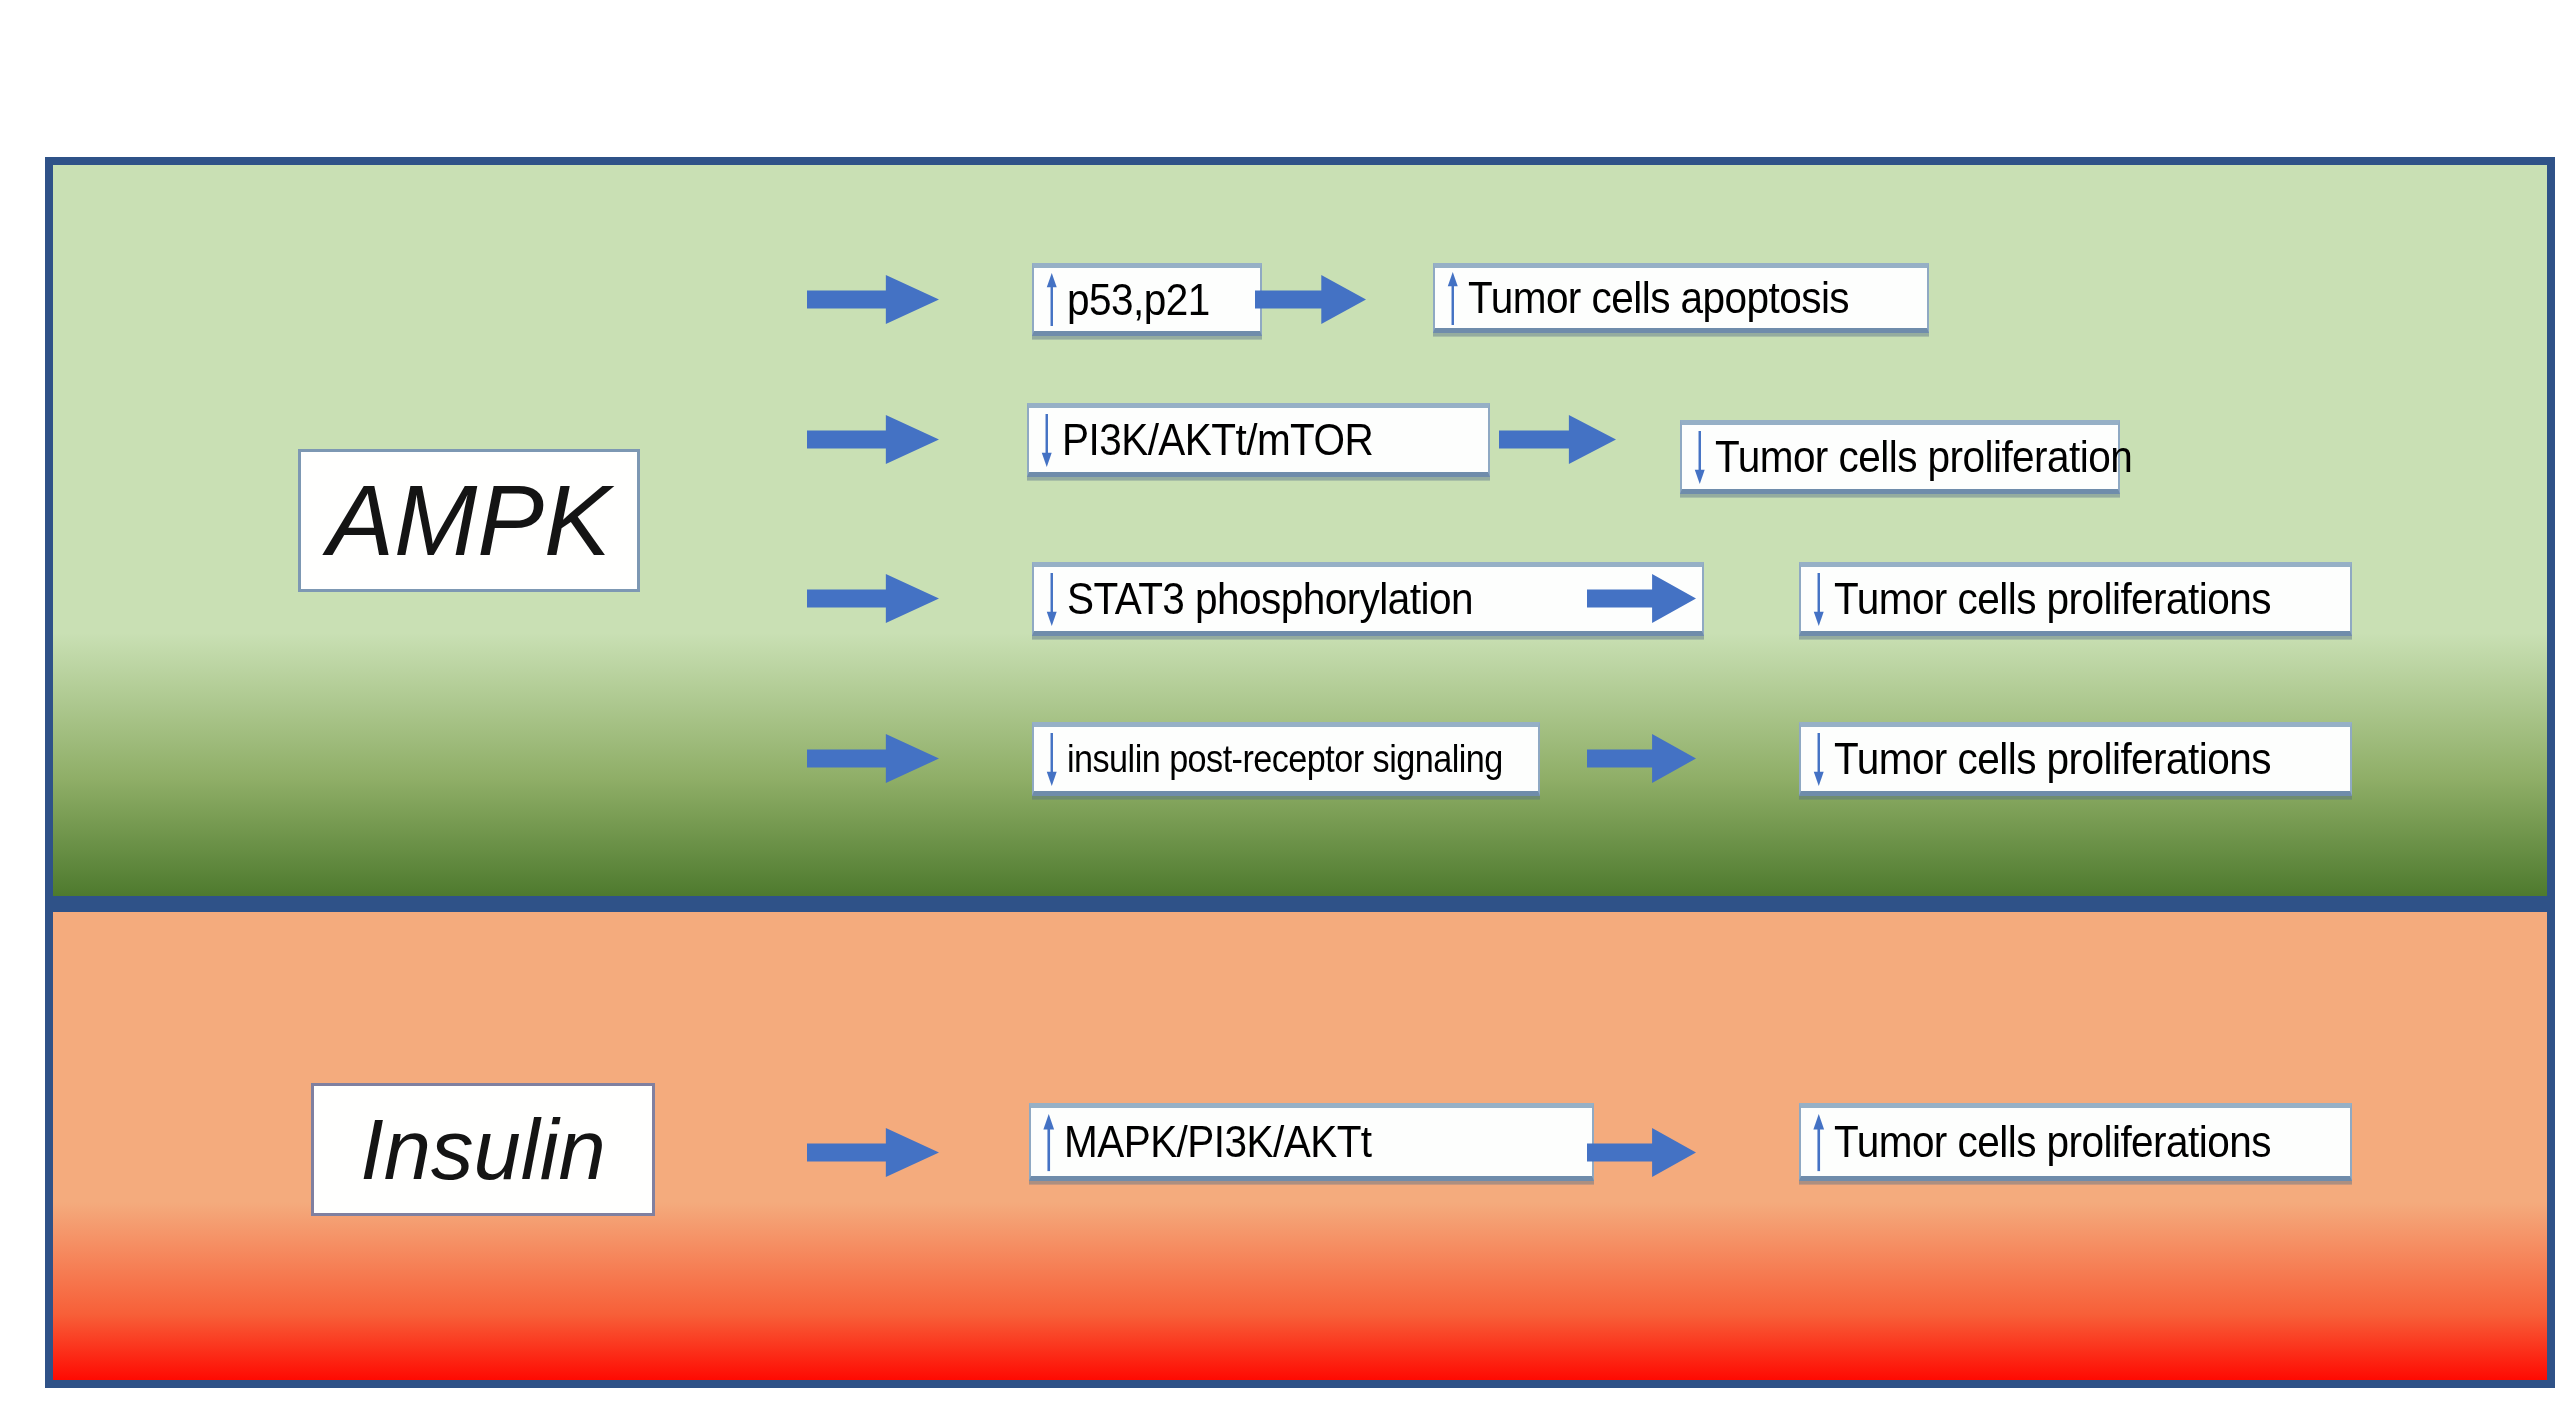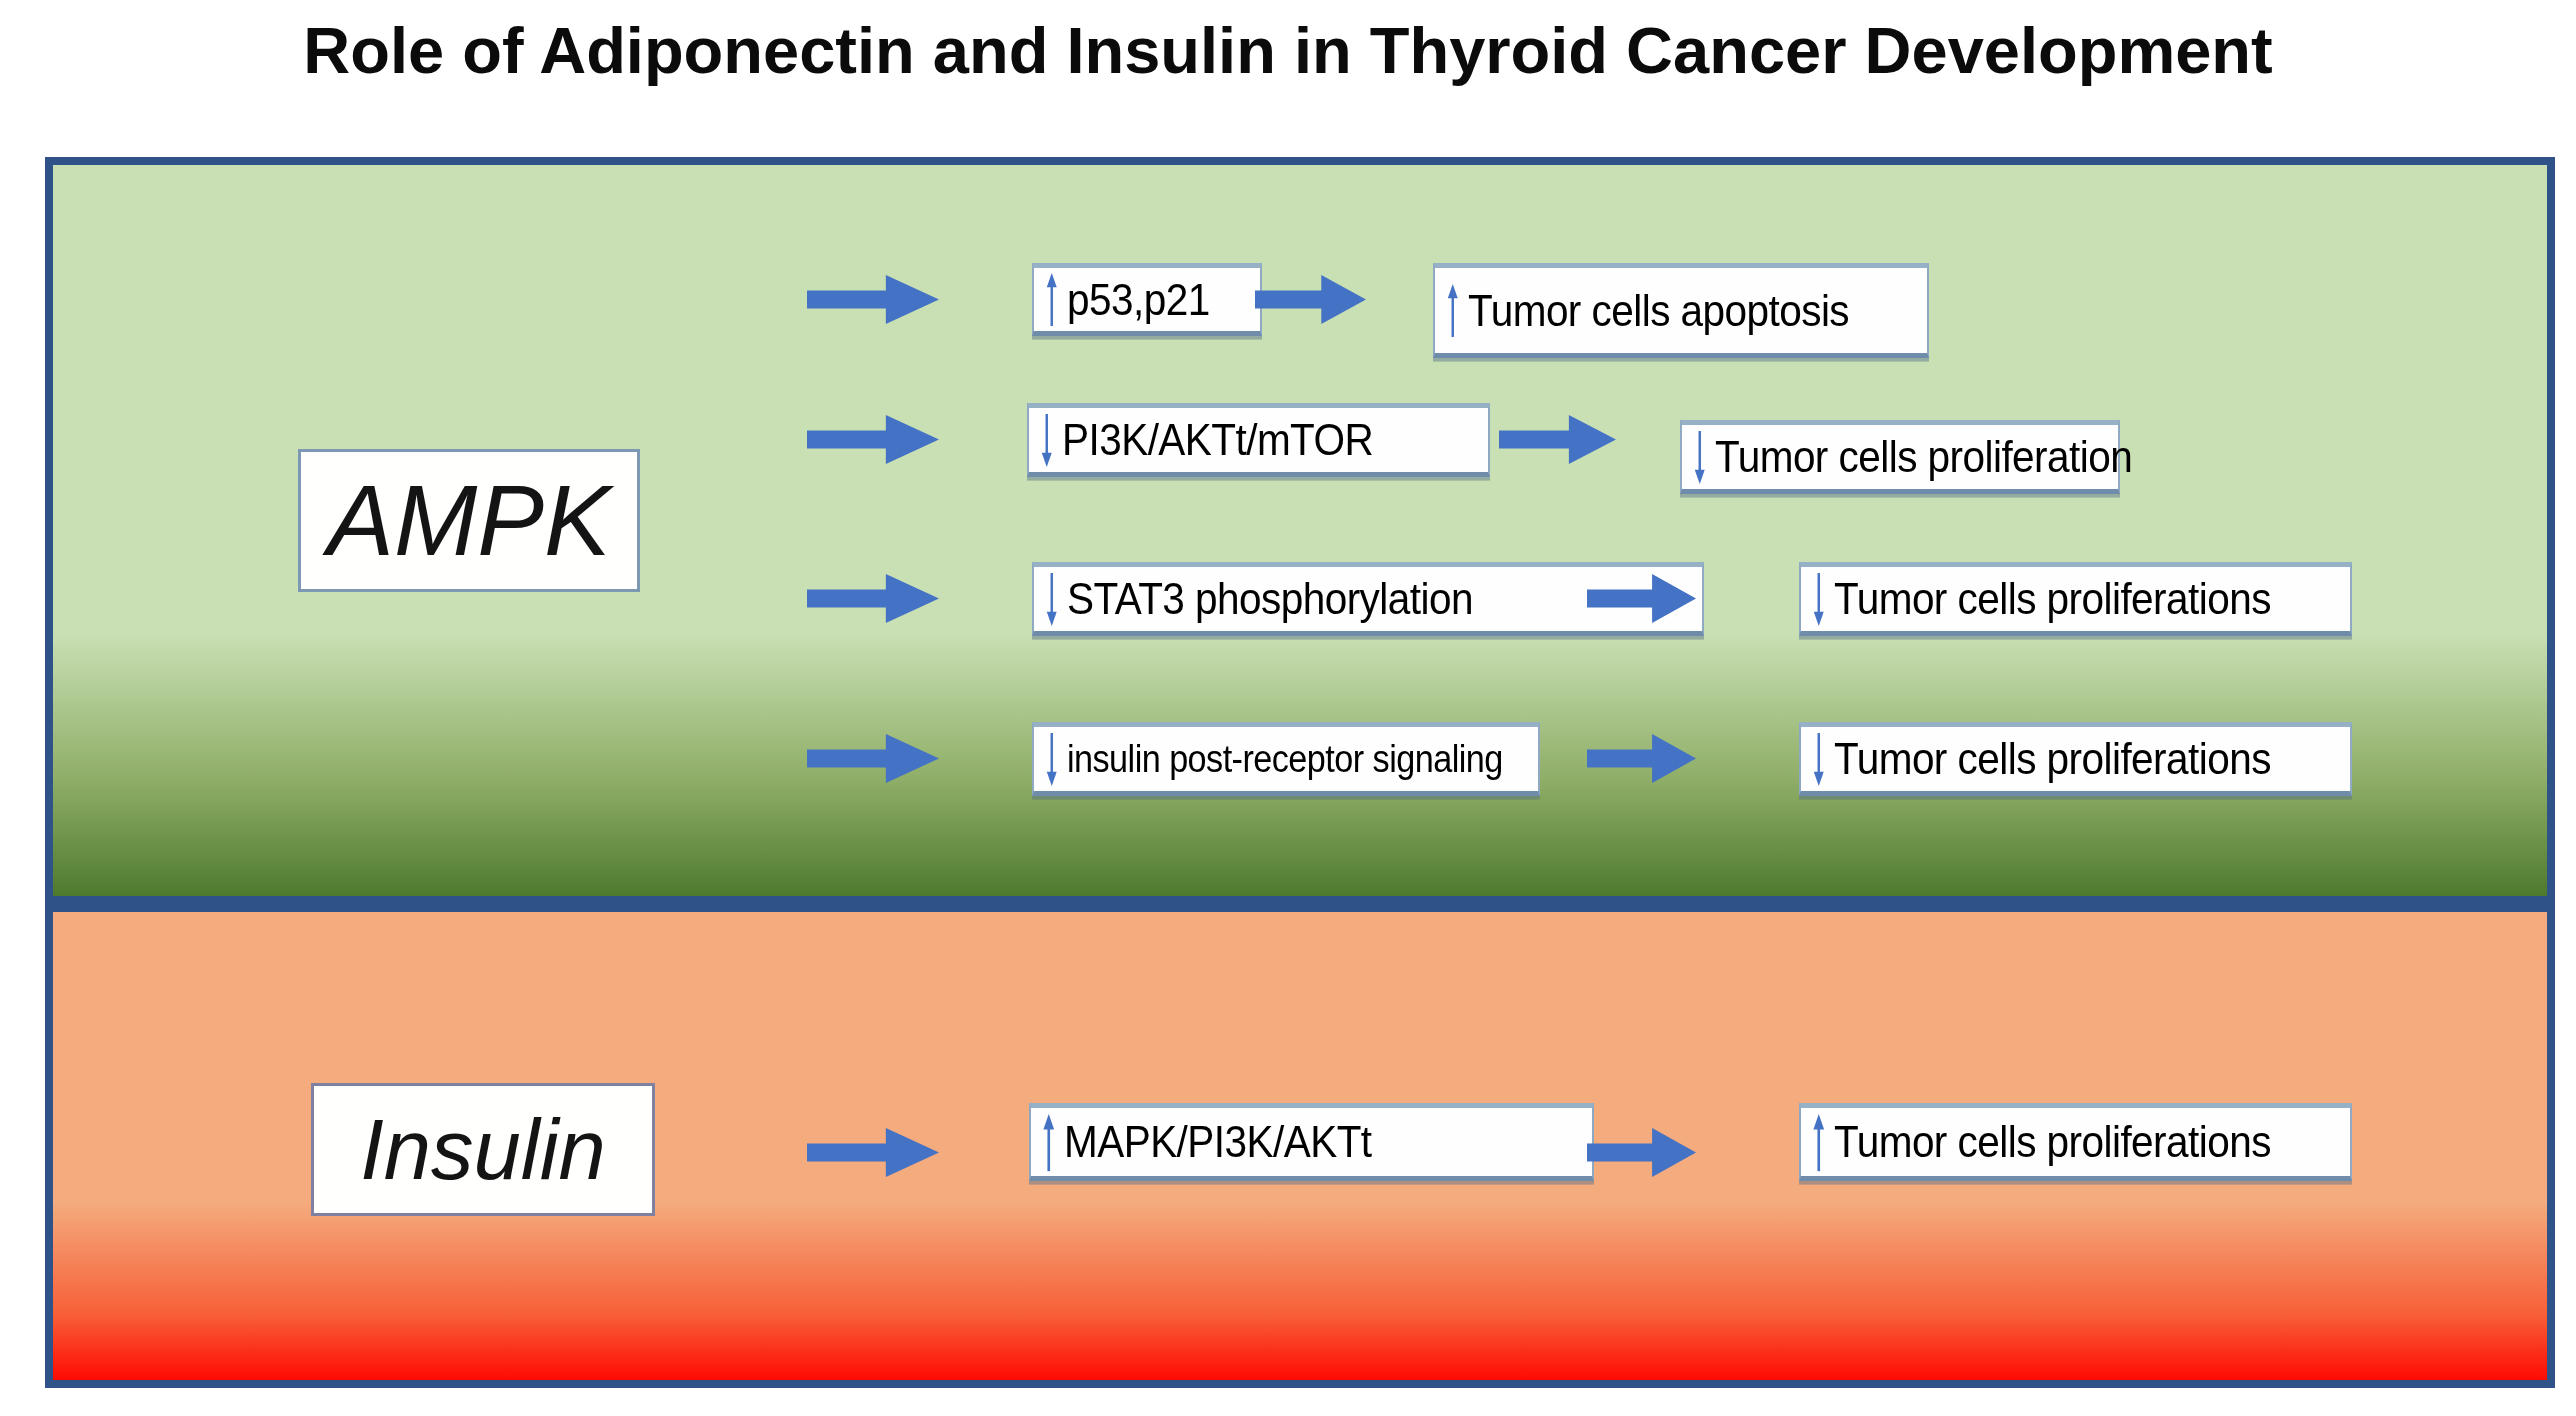--- a/index.html
+++ b/index.html
@@ -96,21 +96,20 @@
     letter-spacing: -0.6px;
   }
   .node-text-small { font-size: 38px; }
   .gap-wide { }
 </style>
 </head>
 <body>
 
 <div class="stage">
 
-  <div class="page-title">Role of Adiponectin and Insulin in Thyroid Cancer Development</div>
 
   <div class="panel panel-ampk"></div>
 
   <div class="panel panel-insulin"></div>
 
   <div class="label-box label-ampk">
     <span>AMPK</span>
   </div>
 
   <div class="label-box label-insulin">
@@ -129,21 +128,21 @@
           <rect x="10.8" y="18" width="4.4" height="78" fill="#4472c4"></rect>
         </svg>
     </span>
     <span class="node-text">p53,p21</span>
   </div>
   <div class="flow-arrow" style="left:1255px;top:275px;width:111px;height:49px">
     <svg viewBox="0 0 221 82" preserveAspectRatio="none">
         <polygon points="0,26 132,26 132,0 221,41 132,82 132,56 0,56" fill="#4472c4"></polygon>
       </svg>
   </div>
-  <div class="node" style="left:1390px;top:263px;width:496px;height:95px">
+  <div class="node" style="left:1390px;top:263px;width:496px;height:70px">
     <span class="trend-arrow up">
       <svg viewBox="0 0 26 96">
           <polygon points="13,0 4,26 22,26" fill="#4472c4"></polygon>
           <rect x="10.8" y="18" width="4.4" height="78" fill="#4472c4"></rect>
         </svg>
     </span>
     <span class="node-text">Tumor cells apoptosis</span>
   </div>
 
   <div class="flow-arrow" style="left:807px;top:415px;width:132px;height:49px">

